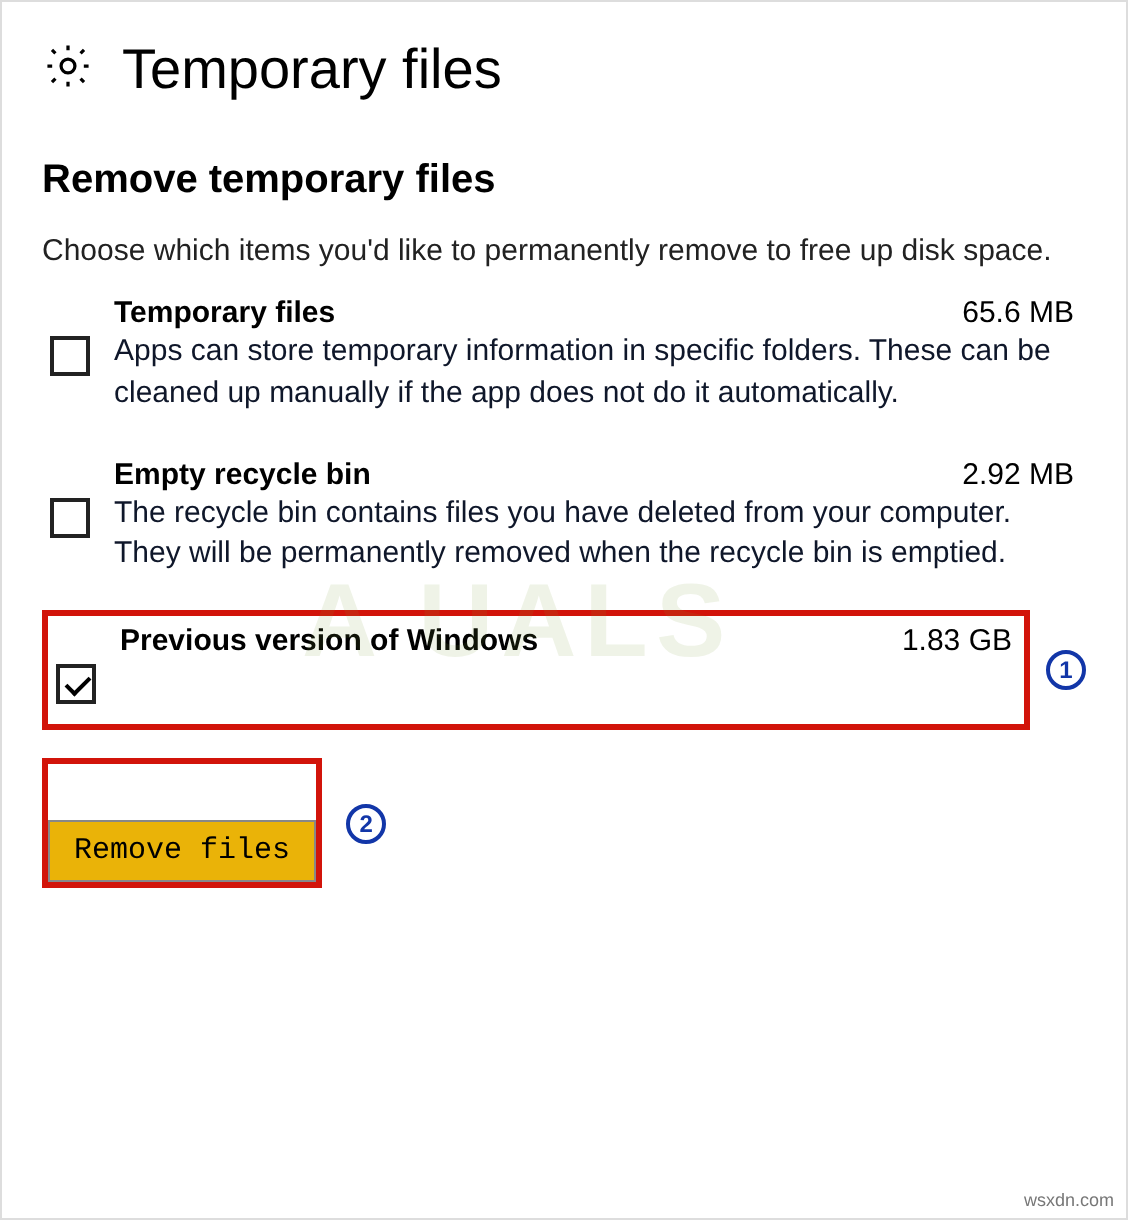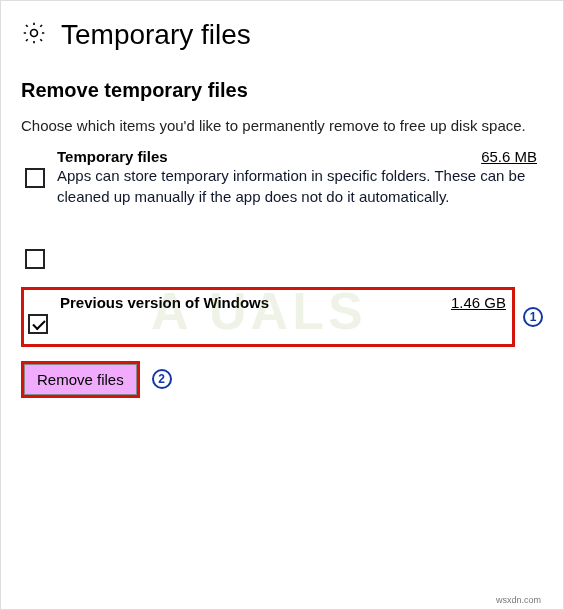--- a/index.html
+++ b/index.html
@@ -71,21 +71,20 @@
       align-items: baseline;
     }
     .item-title {
       font-size: 15px;
       font-weight: 600;
       color: #000;
     }
     .item-size {
       font-size: 15px;
       color: #000;
-      text-decoration: underline;
     }
     .item-desc {
       font-size: 15px;
       color: #0f172a;
       line-height: 1.35;
       margin-top: 1px;
     }
     .highlight-red {
       border: 3px solid #d2140a;
     }
@@ -106,34 +105,35 @@
       justify-content: center;
       flex: 0 0 20px;
     }
     .btn-row {
       display: flex;
       align-items: center;
       gap: 12px;
       margin-top: 14px;
     }
     .btn {
-      background: #f0abfc;
+      background: #eab308;
       border: 1px solid #888;
       padding: 6px 12px;
       font-size: 15px;
-      font-family: Liberation Sans, sans-serif;
+      font-family: Liberation Mono, monospace;
+      margin-top: 28px;
     }
     .btn-outline {
       border: 3px solid #d2140a;
       display: inline-block;
       padding: 0;
     }
     .watermark {
       position: absolute;
-      bottom: 4px; right: 22px;
+      bottom: 4px; right: 6px;
       font-size: 9px;
       color: #777;
     }
     
     .bg-mark {
       position: absolute;
       top: 280px; left: 150px;
       font-size: 52px;
       color: rgba(120,160,60,.12);
       letter-spacing: 4px;
@@ -168,29 +168,36 @@
         <span class="item-title">Temporary files</span>
         <span class="item-size">65.6 MB</span>
       </div>
       <div class="item-desc">Apps can store temporary information in specific folders. These can be cleaned up manually if the app does not do it automatically.</div>
     </div>
   </div>
 
 
   <div class="item">
     <div class="checkbox"></div>
+    <div class="item-body">
+      <div class="item-head">
+        <span class="item-title">Empty recycle bin</span>
+        <span class="item-size">2.92 MB</span>
+      </div>
+      <div class="item-desc">The recycle bin contains files you have deleted from your computer. They will be permanently removed when the recycle bin is emptied.</div>
+    </div>
   </div>
 
   <div class="highlight-wrap">
     <div class="item highlight-red" style="flex:1; margin-bottom:0;">
       <div class="checkbox checked"></div>
       <div class="item-body">
         <div class="item-head">
           <span class="item-title">Previous version of Windows</span>
-          <span class="item-size">1.46 GB</span>
+          <span class="item-size">1.83 GB</span>
         </div>
       </div>
     </div>
     <div class="annotation">1</div>
   </div>
 
   <div class="btn-row">
     <span class="btn-outline">
       <button class="btn">Remove files</button>
     </span>

